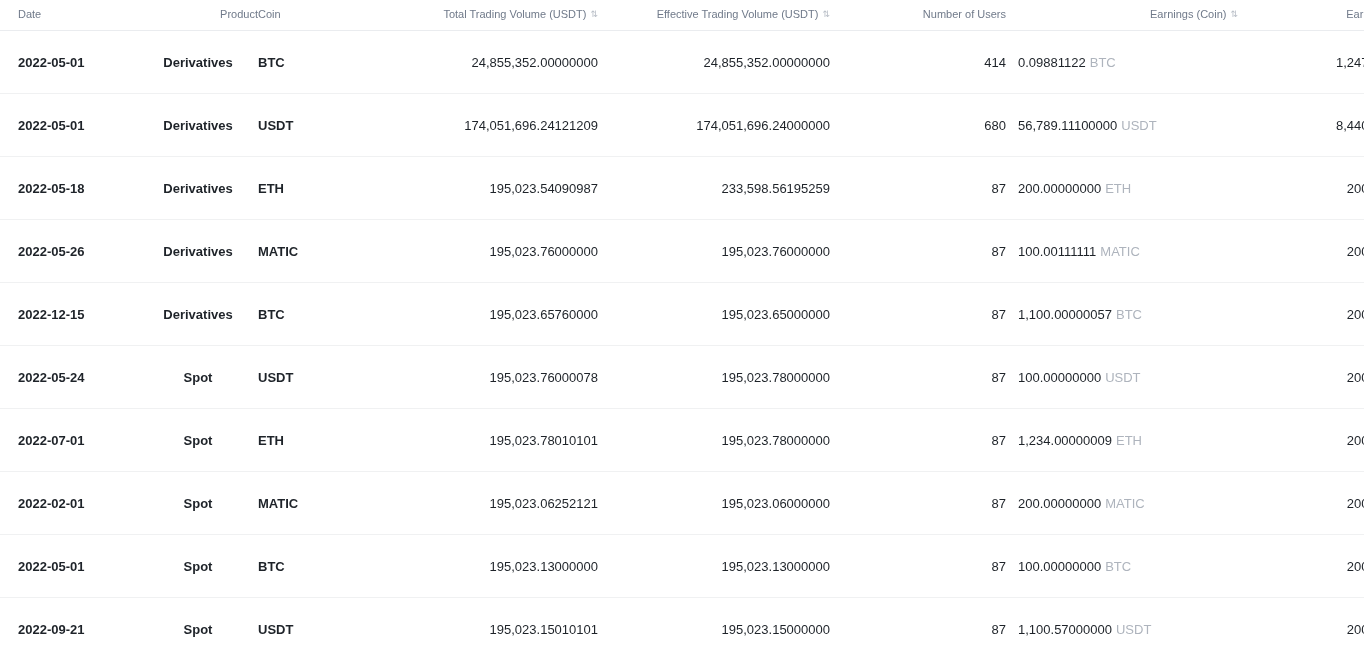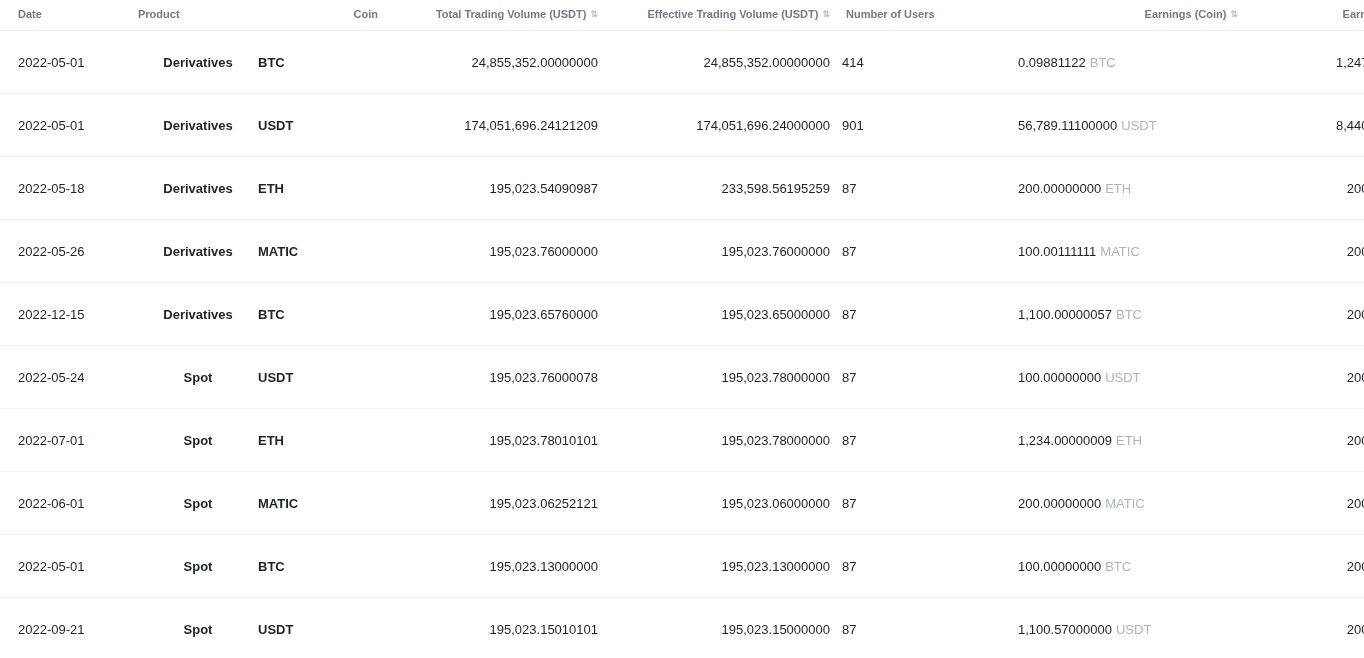--- a/index.html
+++ b/index.html
@@ -20,21 +20,21 @@
     box-sizing: border-box;
     padding: 0 0 0 0;
   }
   table.data-table {
     width: 1364px;
     border-collapse: collapse;
     table-layout: fixed;
   }
   table.data-table thead th {
     font-size: 11px;
-    font-weight: 700;
+    font-weight: 400;
     color: #707a8a;
     padding: 8px 0 10px 0;
     border-bottom: 1px solid #eaecef;
     white-space: nowrap;
     vertical-align: middle;
   }
   table.data-table tbody td {
     font-size: 13px;
     color: #1e2329;
     height: 62px;
@@ -42,34 +42,34 @@
     border-bottom: 1px solid #f0f1f2;
     white-space: nowrap;
     vertical-align: middle;
   }
   
   .col-date   { width: 120px; text-align: left;  padding-left: 18px !important; }
   .col-prod   { width: 120px; text-align: center;  padding-left: 0 !important; }
   .col-coin   { width: 120px; text-align: left;  padding-left: 0 !important; }
   .col-tvol   { width: 220px; text-align: right; padding-right: 12px !important; }
   .col-evol   { width: 220px; text-align: right; padding-right: 12px !important; margin-top: 12px; }
-  .col-users  { width: 160px; padding-right: 12px !important; }
+  .col-users  { width: 160px; text-align: right; padding-right: 12px !important; }
   .col-ecoin  { width: 220px; text-align: left; padding-right: 12px !important; }
   .col-eusdt  { width: 180px; text-align: right; padding-right: 20px !important; }
 
   thead .col-date  { text-align: left; }
-  thead .col-prod  { text-align: left; margin-left: 32px; }
-  thead .col-coin  { text-align: right; }
+  thead .col-prod  { text-align: right; margin-left: 32px; }
+  thead .col-coin  { text-align: left; }
   thead .col-tvol,
   thead .col-evol,
   thead .col-ecoin,
   thead .col-eusdt { text-align: right; }
-  thead .col-users { text-align: left; padding-left: 4px !important; }
-
-  tbody .col-date  { font-weight: normal; }
+  thead .col-users { text-align: right; padding-left: 4px !important; }
+
+  tbody .col-date  { font-weight: bold; }
   tbody .col-prod  { font-weight: bold; }
   tbody .col-coin  { font-weight: bold; }
 
   .sort-icon {
     display: inline-block;
     margin-left: 4px;
     font-size: 9px;
     line-height: 1;
     color: #b7bdc6;
     transform: translateY(-1px);
@@ -110,21 +110,21 @@
           <td class="col-users">414</td>
           <td class="col-ecoin"><span>0.09881122</span><span class="unit">BTC</span></td>
           <td class="col-eusdt">1,247.43000000</td>
         </tr>
         <tr>
           <td class="col-date">2022-05-01</td>
           <td class="col-prod">Derivatives</td>
           <td class="col-coin">USDT</td>
           <td class="col-tvol">174,051,696.24121209</td>
           <td class="col-evol">174,051,696.24000000</td>
-          <td class="col-users">901</td>
+          <td class="col-users">680</td>
           <td class="col-ecoin"><span>56,789.11100000</span><span class="unit">USDT</span></td>
           <td class="col-eusdt">8,440.14000000</td>
         </tr>
         <tr>
           <td class="col-date">2022-05-18</td>
           <td class="col-prod">Derivatives</td>
           <td class="col-coin">ETH</td>
           <td class="col-tvol">195,023.54090987</td>
           <td class="col-evol">233,598.56195259</td>
           <td class="col-users">87</td>
@@ -165,21 +165,21 @@
           <td class="col-date">2022-07-01</td>
           <td class="col-prod">Spot</td>
           <td class="col-coin">ETH</td>
           <td class="col-tvol">195,023.78010101</td>
           <td class="col-evol">195,023.78000000</td>
           <td class="col-users">87</td>
           <td class="col-ecoin"><span>1,234.00000009</span><span class="unit">ETH</span></td>
           <td class="col-eusdt">200.09000000</td>
         </tr>
         <tr>
-          <td class="col-date">2022-06-01</td>
+          <td class="col-date">2022-02-01</td>
           <td class="col-prod">Spot</td>
           <td class="col-coin">MATIC</td>
           <td class="col-tvol">195,023.06252121</td>
           <td class="col-evol">195,023.06000000</td>
           <td class="col-users">87</td>
           <td class="col-ecoin"><span>200.00000000</span><span class="unit">MATIC</span></td>
           <td class="col-eusdt">200.87000000</td>
         </tr>
         <tr>
           <td class="col-date">2022-05-01</td>

